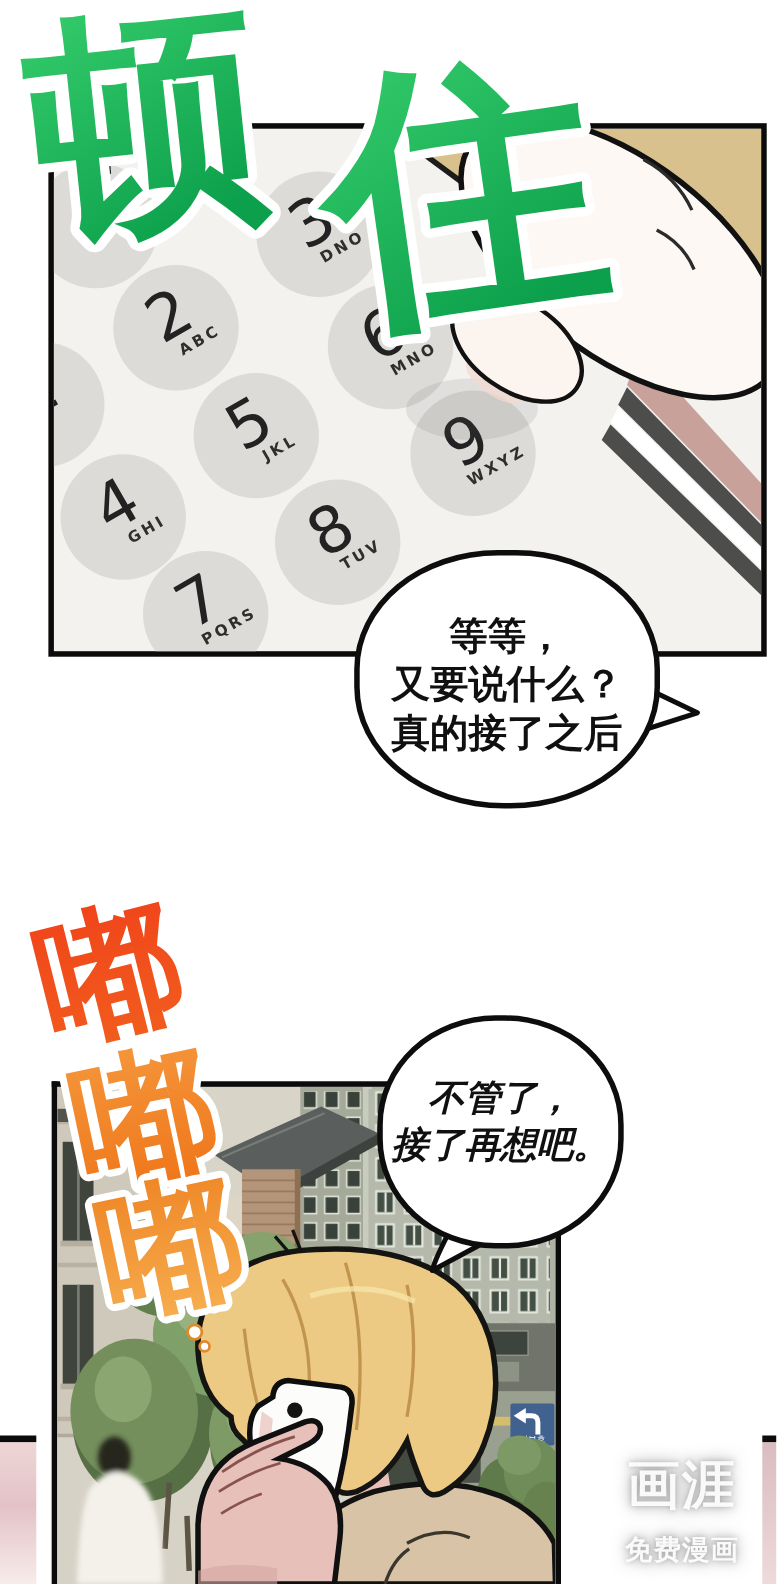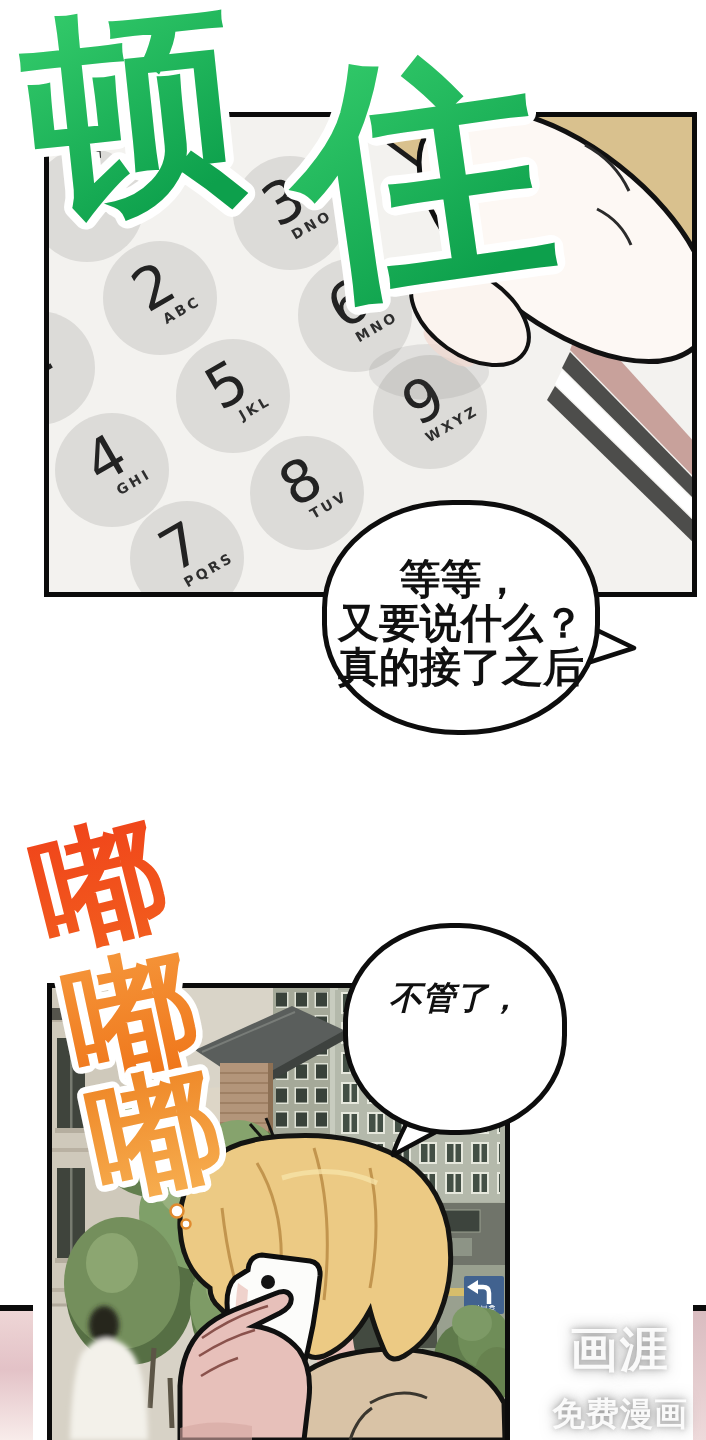--- a/index.html
+++ b/index.html
@@ -15,21 +15,21 @@
   .key-digit{font-size:58px;font-weight:500;color:#222;line-height:60px;margin-top:14px;}
   .key-letters{font-size:14px;font-weight:700;letter-spacing:3px;color:#2e2e2e;
                margin-top:-4px;padding-left:26px;}
   .p1-overlay{position:absolute;left:0;top:0;}
 
   
   .bubble{position:absolute;background:#ffffff;border:5px solid #0d0d0d;box-sizing:border-box;}
   .bubble1{left:322px;top:500px;width:278px;height:235px;border-radius:47% 47% 49% 49% / 46% 46% 47% 47%;}
   .bubble2{left:343px;top:923px;width:224px;height:212px;border-radius:48% 48% 48% 48% / 47% 47% 47% 47%;}
   .bubble-text{position:absolute;width:100%;text-align:center;color:#101010;font-weight:600;}
-  .bt1{top:52px;font-size:41px;line-height:44px;}
+  .bt1{top:52px;font-size:35px;line-height:44px;}
   .bt2{top:48px;font-size:33px;line-height:43px;font-style:italic;}
   .tail{position:absolute;}
 
   
   .panel2{position:absolute;left:47px;top:983px;width:463px;height:457px;
           border:5px solid #0b0b0b;border-bottom:none;box-sizing:border-box;
           background:#d9d4c8;overflow:hidden;}
 
   
   .sfx{position:absolute;pointer-events:none;}
@@ -38,21 +38,21 @@
   .frag{position:absolute;box-sizing:border-box;border-top:6px solid #0b0b0b;}
   .frag-left{left:0;top:1305px;width:33px;height:135px;
              background:linear-gradient(180deg,#eed6d6 0%,#e3c2c7 45%,#f8ecea 100%);}
   .frag-right{left:693px;top:1305px;width:13px;height:135px;
               background:linear-gradient(180deg,#d9bcc0 0%,#eedadb 100%);}
 
   
   .wm{position:absolute;color:rgba(255,255,255,0.92);text-align:center;
       text-shadow:0 0 14px rgba(125,125,125,0.8),0 0 5px rgba(150,150,150,0.55);}
   .wm-logo{left:548px;top:1318px;width:144px;font-size:48px;font-weight:800;letter-spacing:2px;}
-  .wm-tag{left:550px;top:1392px;width:140px;font-size:33px;font-weight:700;letter-spacing:1px;}
+  .wm-tag{left:550px;top:1392px;width:140px;font-size:25px;font-weight:700;letter-spacing:1px;}
 </style>
 </head>
 <body>
 
 <div class="page">
 
   <div class="panel1">
 
     <div class="key" style="left:-68px;top:194px;">
       <div class="key-inner">
@@ -281,20 +281,21 @@
       <circle cx="134" cy="236" r="4.5" fill="#ffffff" stroke="#e08a2e" stroke-width="2.5"></circle>
     </svg>
   </div>
 
   <svg class="tail" style="left:385px;top:1105px;" width="70" height="60" viewBox="0 0 70 60">
     <path d="M28,6 Q10,40 8,50 L60,22 Z" fill="#ffffff" stroke="#0d0d0d" stroke-width="4.5" stroke-linejoin="round"></path>
   </svg>
   <div class="bubble bubble2">
     <div class="bubble-text bt2">
       <div>不管了，</div>
+      <div>接了再想吧。</div>
     </div>
   </div>
 
   <svg class="sfx" style="left:15px;top:815px;" width="230" height="390" viewBox="0 0 230 390">
     <defs>
       <linearGradient id="gO1" x1="0" y1="0" x2="0" y2="1">
         <stop offset="0" stop-color="#f0431a"></stop>
         <stop offset="1" stop-color="#f25e1e"></stop>
       </linearGradient>
       <linearGradient id="gO2" x1="0" y1="0" x2="0" y2="1">

